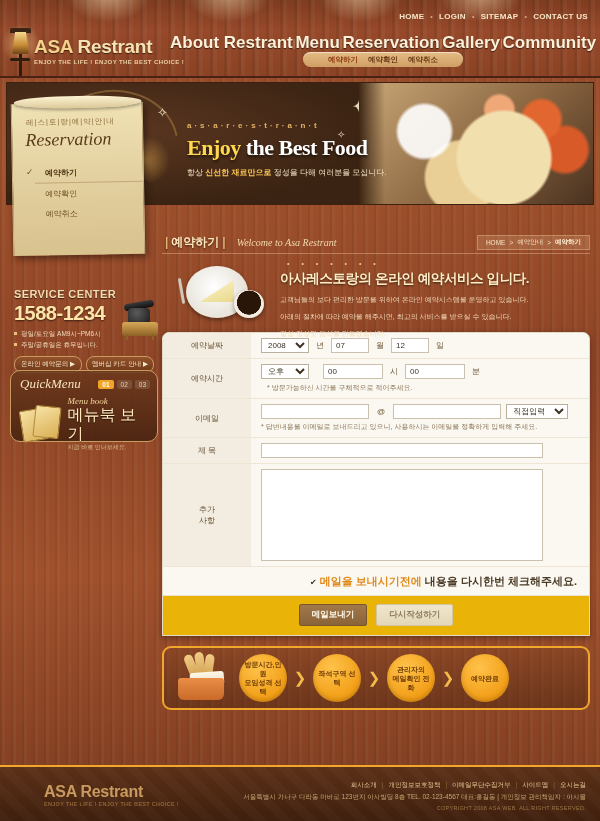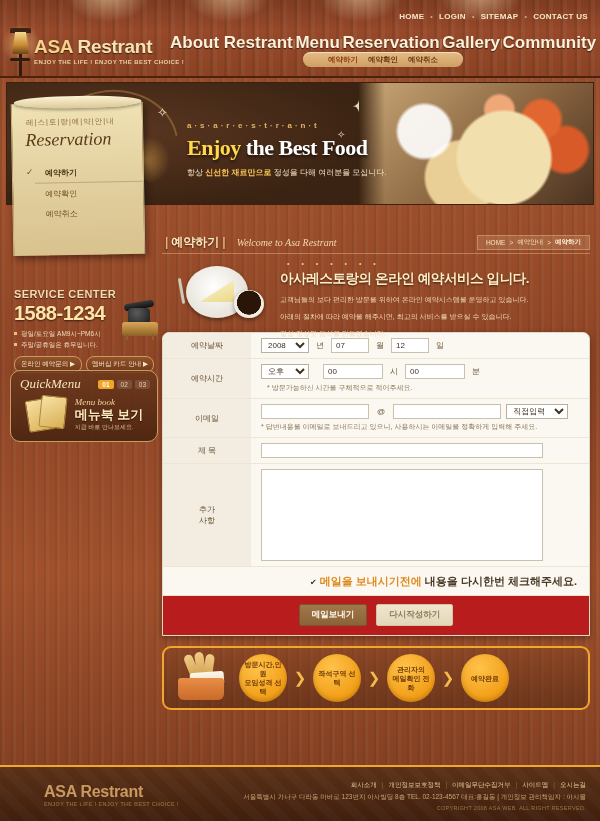--- a/index.html
+++ b/index.html
@@ -142,21 +142,21 @@
     border-radius: 2px; background: rgba(255,255,255,.12); }
   .quick .tabs i.on { background: #f0a527; color: #fff; font-weight: bold; }
   .quick .qbody { display: flex; align-items: center; padding: 4px 8px 0 10px; gap: 6px; justify-content: center; }
   .quick .book { width: 42px; height: 36px; position: relative; }
   .quick .book b { position:absolute; display:block; width:26px; height:32px; border-radius:2px;
     background: linear-gradient(150deg,#f7e2a4,#d9ae54); border:1px solid #b08a3c; }
   .quick .book b:nth-child(1) { left:0; top:3px; transform: rotate(-9deg); }
   .quick .book b:nth-child(2) { left:13px; top:0; transform: rotate(6deg); }
   .quick .qr { line-height: 1.15; }
   .quick .qr .en { font-family:"Liberation Serif",serif; font-size:9px; color:#f2d79c; font-style:italic; }
-  .quick .qr .kr { font-size: 13px; font-weight: bold; color: #ffe9bd; text-shadow:0 1px 1px rgba(0,0,0,.6); }
+  .quick .qr .kr { font-size: 16px; font-weight: normal; color: #ffe9bd; text-shadow:0 1px 1px rgba(0,0,0,.6); }
   .quick .qr .sm { font-size: 6px; color: #d9bd8e; margin-top: 1px; }
 
   
   .content { position: absolute; left: 162px; top: 232px; width: 428px; }
   .pagebar { display: flex; align-items: center; height: 22px; border-bottom: 1px solid rgba(255,222,175,.35); }
   .pagebar .pt { font-size: 12px; font-weight: bold; color: #ffe8bd; text-shadow:0 1px 2px rgba(0,0,0,.55); }
   .pagebar .pt i { font-style: normal; color: #e2b272; margin: 0 3px; }
   .pagebar .welc { font-family:"Liberation Serif",serif; font-style: italic; font-size: 10px;
     color: #f0d9ae; margin-left: 8px; }
   .crumb { margin-left: auto; display: flex; align-items: center; gap: 4px; font-size: 6.5px;
@@ -197,21 +197,21 @@
   select.blue { border: 1px solid #6f9fd8; }
   .w-year { width: 48px; } .w-mon { width: 38px; } .w-day { width: 38px; }
   .w-hm { width: 60px; } .w-mail { width: 108px; } .w-dom { width: 108px; }
   .w-ph { width: 54px; } .w-title { width: 282px; }
   textarea.ta { width: 282px; height: 92px; border: 1px solid #c9c0ae; background: #fff;
     font-size: 8px; font-family: "Liberation Sans", sans-serif; resize: none; }
   .noterow { padding: 7px 12px 6px 0; text-align: right; background: #fbf8f2; }
   .noterow .ck { color: #3b2d1c; font-size: 8px; }
   .noterow .hl { color: #e08a1e; font-weight: bold; }
   .noterow .rest { color: #4a3a26; font-weight: bold; }
-  .actions { background: #b91c1c; border-top: 1px solid #ece2cf; text-align: center; padding: 8px 0 9px; }
+  .actions { background: #eab308; border-top: 1px solid #ece2cf; text-align: center; padding: 8px 0 9px; }
   .actions button { font-family: "Liberation Sans", sans-serif; font-size: 8.5px; font-weight: bold;
     padding: 4px 12px; border-radius: 2px; cursor: pointer; }
   .btn-send { background: linear-gradient(180deg,#a1784a,#8a6338); color: #fff9ec; border: 1px solid #7a5630; }
   .btn-reset { background: linear-gradient(180deg,#efe6cd,#e3d7b8); color: #8c7c5c; border: 1px solid #d3c5a3; margin-left: 6px; }
 
   
   .steps { margin-top: 10px; height: 64px; border: 2px solid #f0a72c; border-radius: 9px;
     display: flex; align-items: center; padding: 0 10px; gap: 5px;
     background: linear-gradient(180deg, rgba(120,62,30,.35), rgba(70,34,14,.45)); }
   .bread { width: 60px; height: 48px; position: relative; flex: 0 0 60px; }

